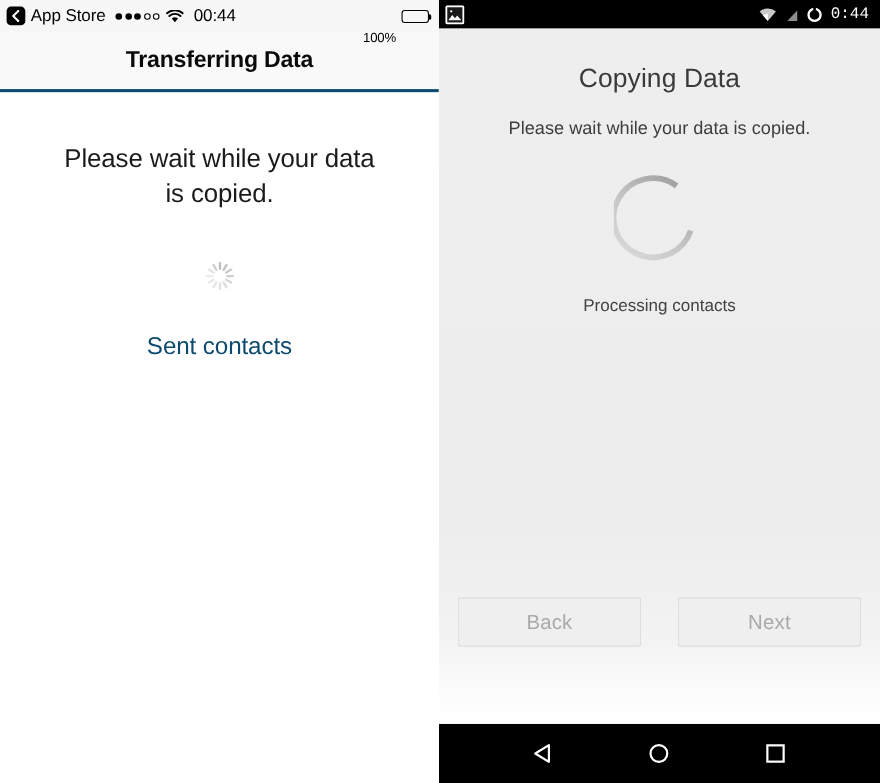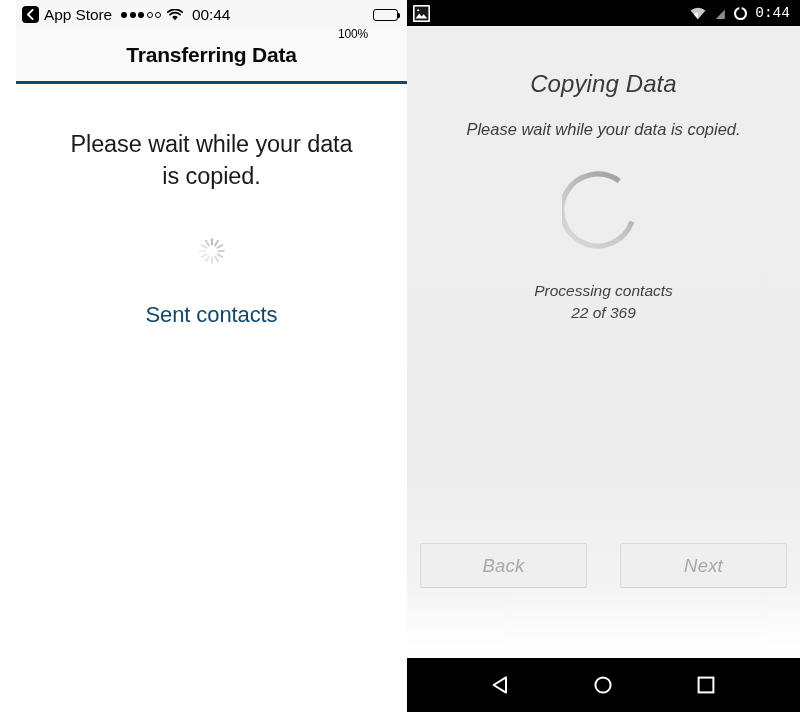--- a/index.html
+++ b/index.html
@@ -20,21 +20,20 @@
     display: flex;
   }
 
   
   .ios-panel {
     position: relative;
     width: 399px;
     height: 712px;
     background: #ffffff;
     overflow: hidden;
-    padding-left: 16px;
   }
   .ios-statusbar {
     position: relative;
     height: 29px;
     background: #f7f7f7;
     display: flex;
     align-items: center;
     padding: 0 9px 0 6px;
     box-sizing: border-box;
     font-size: 15px;
@@ -202,23 +201,22 @@
   .and-time {
     font-size: 14.5px;
     color: #ffffff;
     letter-spacing: 0px;
   }
   .and-content {
     position: relative;
     height: 632px;
     background: linear-gradient(to bottom, #eeeeee 0%, #ededed 72%, #f3f3f3 88%, #fdfdfd 97%, #ffffff 100%);
     box-sizing: border-box;
-    padding-top: 32px;
+    padding-top: 20px;
     text-align: center;
-    font-style: italic;
   }
   .and-title {
     font-size: 24px;
     color: #3a3a3a;
     font-weight: 400;
     letter-spacing: 0.1px;
     margin-top: 12px;
   }
   .and-sub {
     font-size: 16.5px;
@@ -393,21 +391,20 @@
               <stop offset="45%" stop-color="#c7c7c7"></stop>
               <stop offset="100%" stop-color="#9a9a9a"></stop>
             </linearGradient>
           </defs>
           <path d="M 61.5 12.4 A 36 36 0 1 0 68.4 54.5" fill="none" stroke="url(#ringGrad)" stroke-width="5.2" stroke-linecap="butt" transform="rotate(-8 42 42)"></path>
         </svg>
       </div>
 
       <div class="and-progress-label">
         <div>Processing contacts</div>
-        <div>22 of 369</div>
       </div>
 
       <div class="and-buttons">
         <div class="and-btn">Back</div>
         <div class="and-btn">Next</div>
       </div>
     </div>
 
     <div class="and-navbar">
       <div class="nav-btn">

